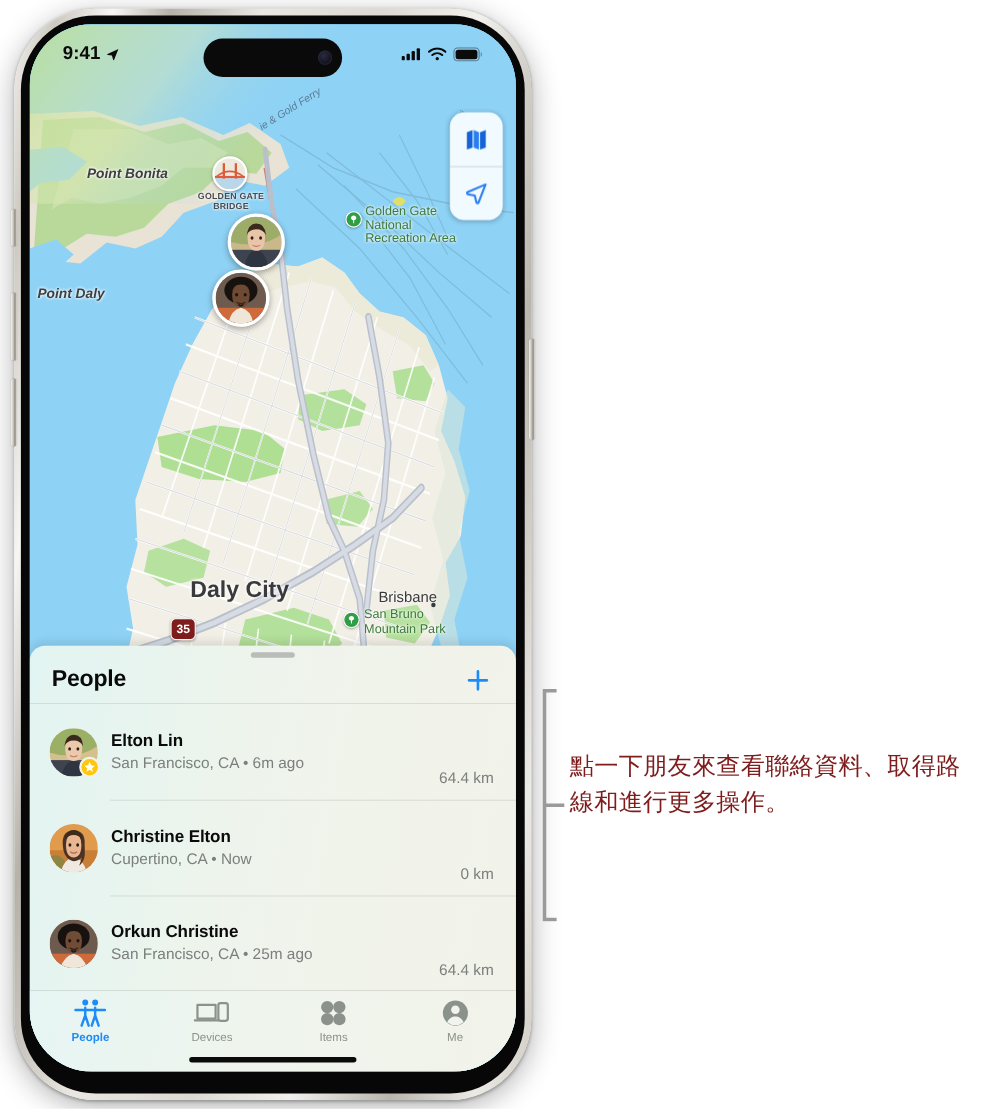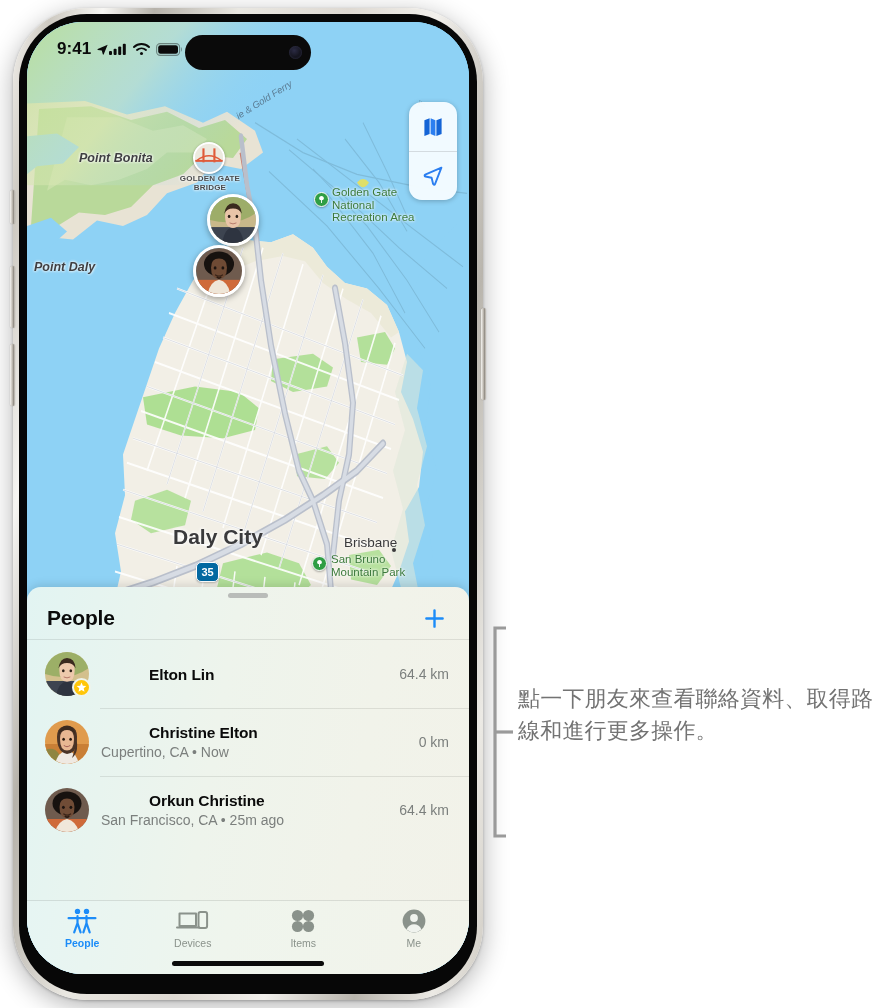--- a/index.html
+++ b/index.html
@@ -55,23 +55,23 @@
     text-shadow:0 0 3px rgba(255,255,255,.9),0 0 3px rgba(255,255,255,.9); }
   .lbl-poi{ font-weight:700; color:#4a4a4c; font-size:8px; line-height:9px; letter-spacing:.2px;
     text-align:center; text-shadow:0 0 3px rgba(255,255,255,.95),0 0 3px rgba(255,255,255,.95); }
 
   .park-pin{ position:absolute; width:15px; height:15px; border-radius:50%;
     background:#2f9e44; border:1.6px solid #fff; box-shadow:0 1px 2px rgba(0,0,0,.3);
     display:flex; align-items:center; justify-content:center; }
   .park-pin svg{ position:static; width:9px; height:9px; }
 
   .shield{ position:absolute; width:23px; height:20px; border-radius:5px;
-    background:#0369a1; border:1.6px solid #fff; color:#fff; font-size:11px; font-weight:700;
+    background:#7f1d1d; border:1.6px solid #fff; color:#fff; font-size:11px; font-weight:700;
     display:flex; align-items:center; justify-content:center;
-    box-shadow:0 1px 2px rgba(0,0,0,.25);margin-left:41px; }
+    box-shadow:0 1px 2px rgba(0,0,0,.25); }
 
   .ggb-pin{ position:absolute; width:32px; height:32px; border-radius:50%;
     background:#f2f0ea; border:2px solid #fff; box-shadow:0 1px 3px rgba(0,0,0,.35);
     overflow:hidden; }
   .ggb-pin svg{ position:absolute; inset:0; width:100%; height:100%; }
 
   
   .map-avatar{ position:absolute; border-radius:50%; border:3px solid #fff;
     box-shadow:0 2px 6px rgba(0,0,0,.35); overflow:hidden; }
   .map-avatar svg{ position:absolute; inset:0; width:100%; height:100%; }
@@ -79,21 +79,21 @@
   
   .map-controls{ position:absolute; right:12px; top:80px; width:48px;
     background:rgba(249,253,255,.93); border-radius:13px; overflow:hidden;
     box-shadow:0 1px 5px rgba(0,0,0,.25); backdrop-filter:blur(8px); }
   .map-ctrl{ height:49px; display:flex; align-items:center; justify-content:center; cursor:pointer; }
   .map-ctrl + .map-ctrl{ border-top:1px solid rgba(0,0,0,.12); }
   .map-ctrl svg{ position:static; width:24px; height:24px; }
 
   
   .statusbar{ position:absolute; left:0; top:0; width:100%; height:54px; z-index:30;
-    display:flex; align-items:center; padding:0 30px;}
+    display:flex; align-items:center; justify-content:space-between; padding:0 30px;}
   .sb-time{ font-size:17px; font-weight:700; color:#0b0b0b; letter-spacing:.1px;
     display:flex; align-items:center; gap:5px; }
   .sb-time svg{ width:13px; height:13px; }
   .sb-right{ display:flex; align-items:center; gap:6px; }
   .sb-right svg{ display:block; }
 
   .dynamic-island{ position:absolute; left:50%; transform:translateX(-50%); top:13px;
     width:126px; height:35px; border-radius:20px; background:#0a0a0a; z-index:31;
     display:flex; align-items:center; justify-content:flex-end; padding-right:9px; }
   .di-cam{ width:13px; height:13px; border-radius:50%;
@@ -122,43 +122,43 @@
   .avatar{ position:relative; width:44px; height:44px; flex:0 0 44px; border-radius:50%;
     overflow:visible; }
   .avatar .ava-img{ position:absolute; inset:0; border-radius:50%; overflow:hidden; }
   .avatar svg{ display:block; width:100%; height:100%; }
   .star-badge{ position:absolute; right:-2px; bottom:-1px; width:19px; height:19px;
     border-radius:50%; background:#ffc60a; border:2px solid #eef4ec;
     display:flex; align-items:center; justify-content:center; }
   .star-badge svg{ width:11px; height:11px; }
 
   .row-txt{ flex:1 1 auto; min-width:0; }
-  .row-name{ font-size:15.5px; font-weight:700; color:#0a0a0a; letter-spacing:-.1px; line-height:19px;margin-left:48px; }
+  .row-name{ font-size:15.5px; font-weight:700; color:#0a0a0a; letter-spacing:-.1px; line-height:19px; }
   .row-sub{ font-size:14px; font-weight:400; color:#7b7f7d; line-height:19px; margin-top:1px; }
-  .row-dist{ font-size:14px; color:#7b7f7d; flex:0 0 auto; padding-left:8px; }
+  .row-dist{ font-size:14px; color:#7b7f7d; flex:0 0 auto; padding-left:8px;margin-top:47px; }
 
   
   .tabbar{ position:absolute; left:0; right:0; bottom:0; height:74px; z-index:25;
     border-top:1px solid rgba(0,0,0,.10);
     background:linear-gradient(100deg,#e6f5f3 0%,#eff5ed 45%,#f2f3ea 100%);
     display:flex; align-items:flex-start; padding-top:7px; }
   .tab{ flex:1 1 0; display:flex; flex-direction:column; align-items:center; gap:3px; cursor:pointer; }
   .tab svg{ display:block; height:26px; }
   .tab-label{ font-size:10.5px; font-weight:500; color:#8a928b; }
   .tab.active .tab-label{ color:#1c8cf8; font-weight:700; }
 
   .home-ind{ position:absolute; left:50%; transform:translateX(-50%); bottom:8px;
     width:152px; height:5px; border-radius:3px; background:#0a0a0a; z-index:26; }
 
   
   .callout{ position:absolute; left:492px; top:626px; width:400px; }
   .bracket{ position:absolute; left:0; top:0; width:22px; height:212px; }
   .callout-text{ position:absolute; left:26px; top:57px; width:376px;
-    font-family:Liberation Sans, sans-serif;
-    font-size:22px; line-height:32px; color:#737373; letter-spacing:.2px; }
+    font-family:Liberation Mono, monospace;
+    font-size:22px; line-height:32px; color:#7f1d1d; letter-spacing:.2px; }
 </style>
 </head>
 <body>
 
 <div id="phone-wrap">
   <div class="frame-outer"></div>
   <div class="frame-inner"></div>
 
   <div class="btn-side btn-action"></div>
   <div class="btn-side btn-volup"></div>
@@ -419,20 +419,21 @@
               </svg>
             </div>
             <div class="star-badge">
               <svg viewBox="0 0 12 12">
                 <path d="M6,0.6 L7.5,4.1 L11.3,4.4 L8.4,6.9 L9.3,10.6 L6,8.6 L2.7,10.6 L3.6,6.9 L0.7,4.4 L4.5,4.1 Z" fill="#fff"></path>
               </svg>
             </div>
           </div>
           <div class="row-txt">
             <div class="row-name">Elton Lin</div>
+            <div class="row-sub">San Francisco, CA • 6m ago</div>
           </div>
           <div class="row-dist">64.4 km</div>
         </div>
 
         <div class="row">
           <div class="avatar">
             <div class="ava-img">
               <svg viewBox="0 0 44 44">
                 <rect width="44" height="44" fill="#e09b4d"></rect>
                 <path d="M0,24 L44,24 L44,44 L0,44 Z" fill="#c97f36"></path>

